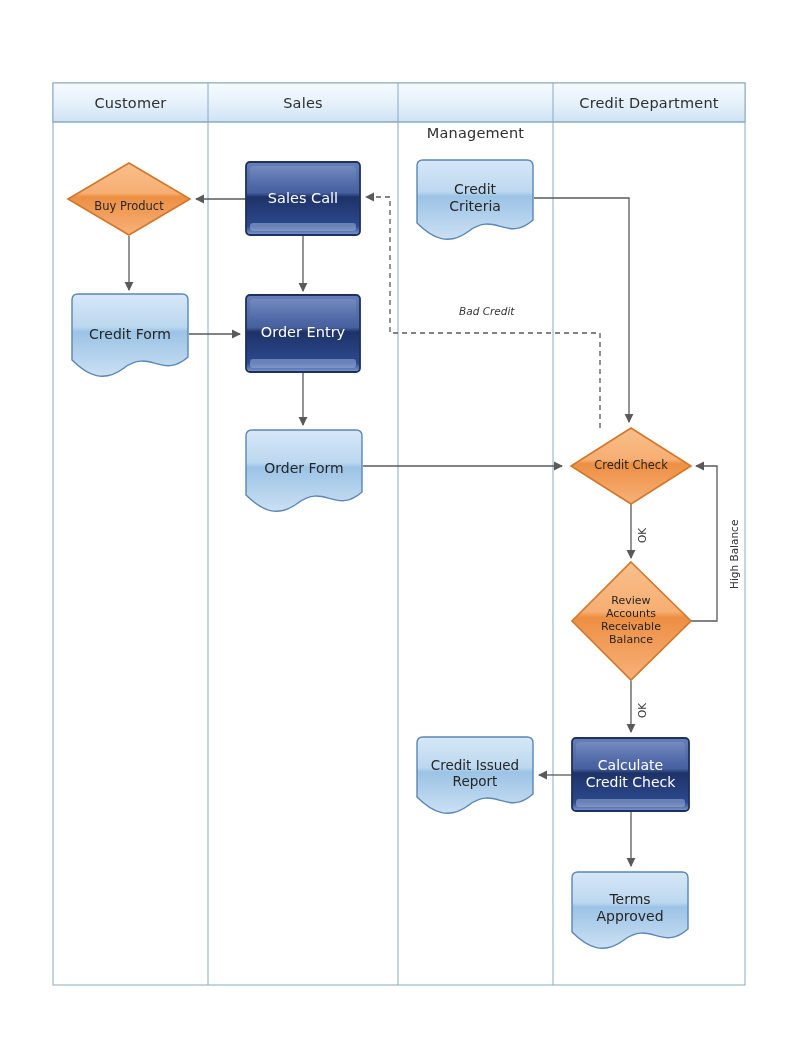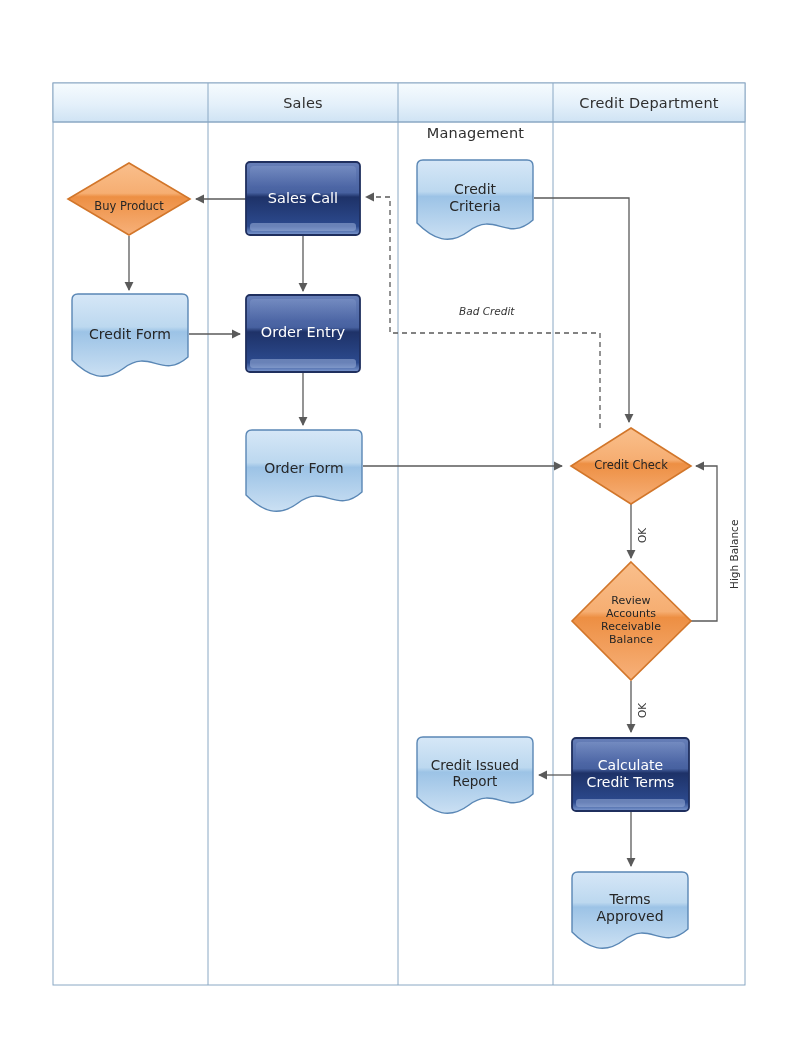--- a/index.html
+++ b/index.html
@@ -209,20 +209,23 @@
     </g>
 
     <g>
       <path d="M 572 878 Q 572 872 578 872 L 682 872 Q 688 872 688 878
                L 688 929
                C 662 952 650 920 624 940
                C 604 955 588 948 572 932 Z" fill="url(#gradLightBlue)" stroke="#5a87b5" stroke-width="1.4"></path>
     </g>
   </svg>
 
+  <div class="lane-title" style="left:53px; top:83px; width:155px; height:39px;">
+    <span>Customer</span>
+  </div>
   <div class="lane-title" style="left:208px; top:83px; width:190px; height:39px;">
     <span>Sales</span>
   </div>
   <div class="lane-title" style="left:398px; top:83px; width:155px; height:39px;margin-top:30px;">
     <span>Management</span>
   </div>
   <div class="lane-title" style="left:553px; top:83px; width:192px; height:39px;">
     <span>Credit Department</span>
   </div>
 
@@ -243,21 +246,21 @@
 Report</div>
 
   <div class="shape-label lbl-dark" style="left:575px; top:455px; width:112px; height:22px; font-size:11.5px;">Credit Check</div>
 
   <div class="shape-label lbl-dark" style="left:577px; top:580px; width:108px; height:82px; font-size:11px; white-space:pre-line;">Review
 Accounts
 Receivable
 Balance</div>
 
   <div class="shape-label lbl-white" style="left:574px; top:752px; width:113px; height:44px; font-size:14px; white-space:pre-line;">Calculate
-Credit Terms</div>
+Credit Check</div>
 
   <div class="shape-label lbl-dark" style="left:574px; top:886px; width:112px; height:44px; font-size:14px; white-space:pre-line;">Terms
 Approved</div>
 
   <div class="edge-label" style="left:459px; top:305px;font-style:italic;">Bad Credit</div>
 
   <div class="edge-label rot" style="left:636px; top:543px;">OK</div>
 
   <div class="edge-label rot" style="left:636px; top:718px;">OK</div>
 

